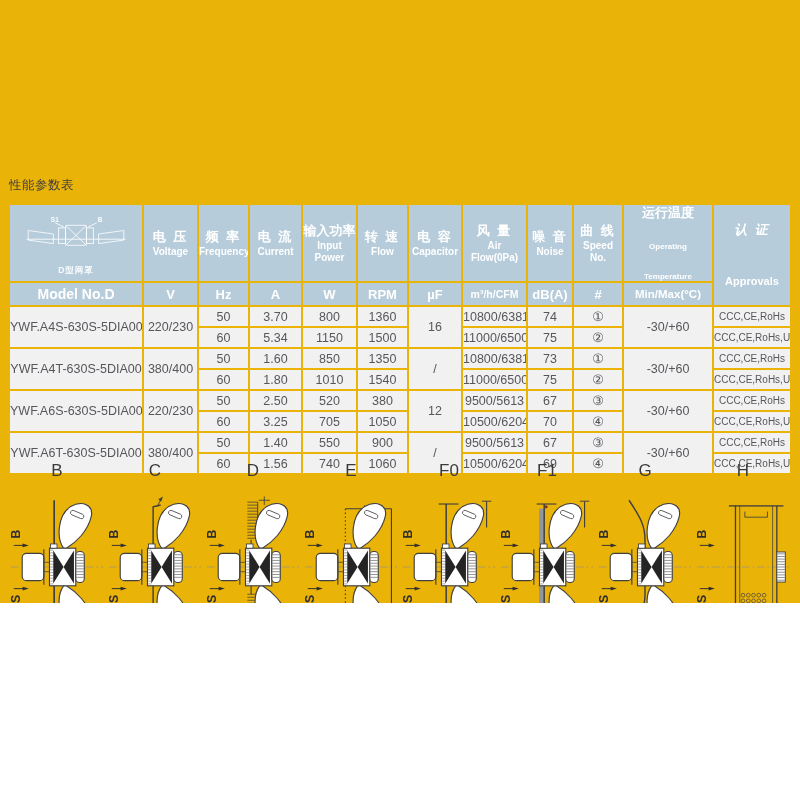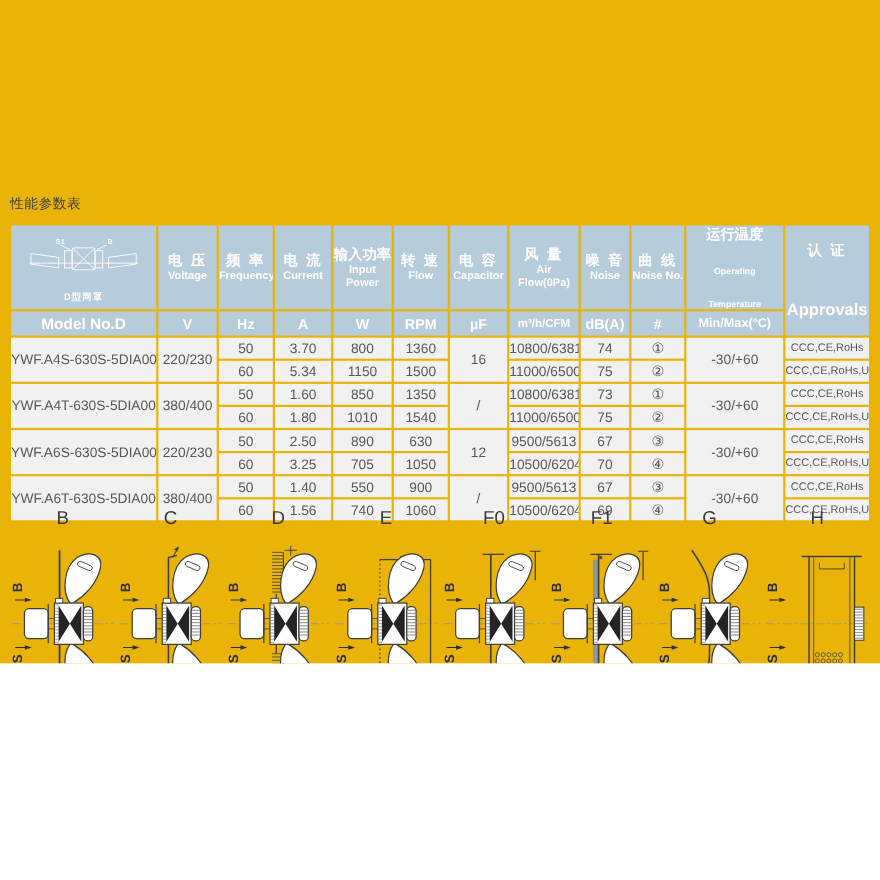--- a/index.html
+++ b/index.html
@@ -10,22 +10,22 @@
   table.spec{position:absolute;left:8px;top:203px;width:784px;border-collapse:separate;border-spacing:2px;table-layout:fixed;}
   .spec th{background:var(--header-bg,#b6ccda);color:var(--header-text,#fff);font-weight:bold;text-align:center;vertical-align:middle;padding:0;overflow:hidden;}
   .spec tr.r1 th{height:57px;}
   .spec tr.r2 th{height:22px;font-size:13px;}
   .zh{display:block;font-size:13px;letter-spacing:2px;line-height:1.3;}
   .zh.tight{letter-spacing:0;}
   .en{display:block;font-size:10px;font-weight:bold;line-height:1.2;}
   .en.sm{font-size:8px;line-height:1.1;margin-top:21px;}
   .u-sm{font-size:10.5px !important;}
   .u-md{font-size:11.5px !important;}
-  .appr-h .zh{margin-top:0;}
-  .appr-h .en{font-size:15px;margin-top:36px;}
+  .appr-h .zh{margin-top:0;font-style:italic;}
+  .appr-h .en{font-size:11px;margin-top:36px;}
   .spec td{background:var(--cell-bg,#f1f1f2);color:var(--cell-text,#56575b);text-align:center;vertical-align:middle;font-size:12.5px;height:19px;padding:0;white-space:nowrap;overflow:hidden;}
   td.curve{font-size:13px;}
   td.appr{font-size:10px;}
   td.appr.long{font-size:10px;}
   .corner-cell svg{display:block;margin:3px auto 0;}
   .icon-caption{display:block;font-size:8.5px;letter-spacing:1px;opacity:.92;line-height:1;margin-top:12px;}
 
   .drawings{position:absolute;left:8px;top:458px;width:784px;display:flex;}
   .draw-item{flex:1 1 0;display:flex;flex-direction:column;align-items:center;}
   .draw-label{height:26px;line-height:26px;font-size:17px;color:#3a3a3a;}
@@ -99,21 +99,21 @@
           <th>
             <span class="zh">风 量</span>
             <span class="en">Air Flow(0Pa)</span>
           </th>
           <th>
             <span class="zh">噪 音</span>
             <span class="en">Noise</span>
           </th>
           <th>
             <span class="zh">曲 线</span>
-            <span class="en">Noise No.</span>
+            <span class="en">Speed No.</span>
           </th>
           <th>
             <span class="zh tight">运行温度</span>
             <span class="en sm">Operating</span>
             <span class="en sm">Temperature</span>
           </th>
           <th rowspan="2" class="appr-h">
             <span class="zh">认 证</span>
             <span class="en">Approvals</span>
           </th>
@@ -179,22 +179,22 @@
           <td>11000/6500</td>
           <td>75</td>
           <td class="curve">②</td>
           <td class="appr long">CCC,CE,RoHs,UL</td>
         </tr>
         <tr>
           <td rowspan="2" class="model">YWF.A6S-630S-5DIA00</td>
           <td rowspan="2">220/230</td>
           <td>50</td>
           <td>2.50</td>
-          <td>890</td>
-          <td>630</td>
+          <td>520</td>
+          <td>380</td>
           <td rowspan="2">12</td>
           <td>9500/5613</td>
           <td>67</td>
           <td class="curve">③</td>
           <td rowspan="2">-30/+60</td>
           <td class="appr">CCC,CE,RoHs</td>
         </tr>
         <tr>
           <td>60</td>
           <td>3.25</td>

